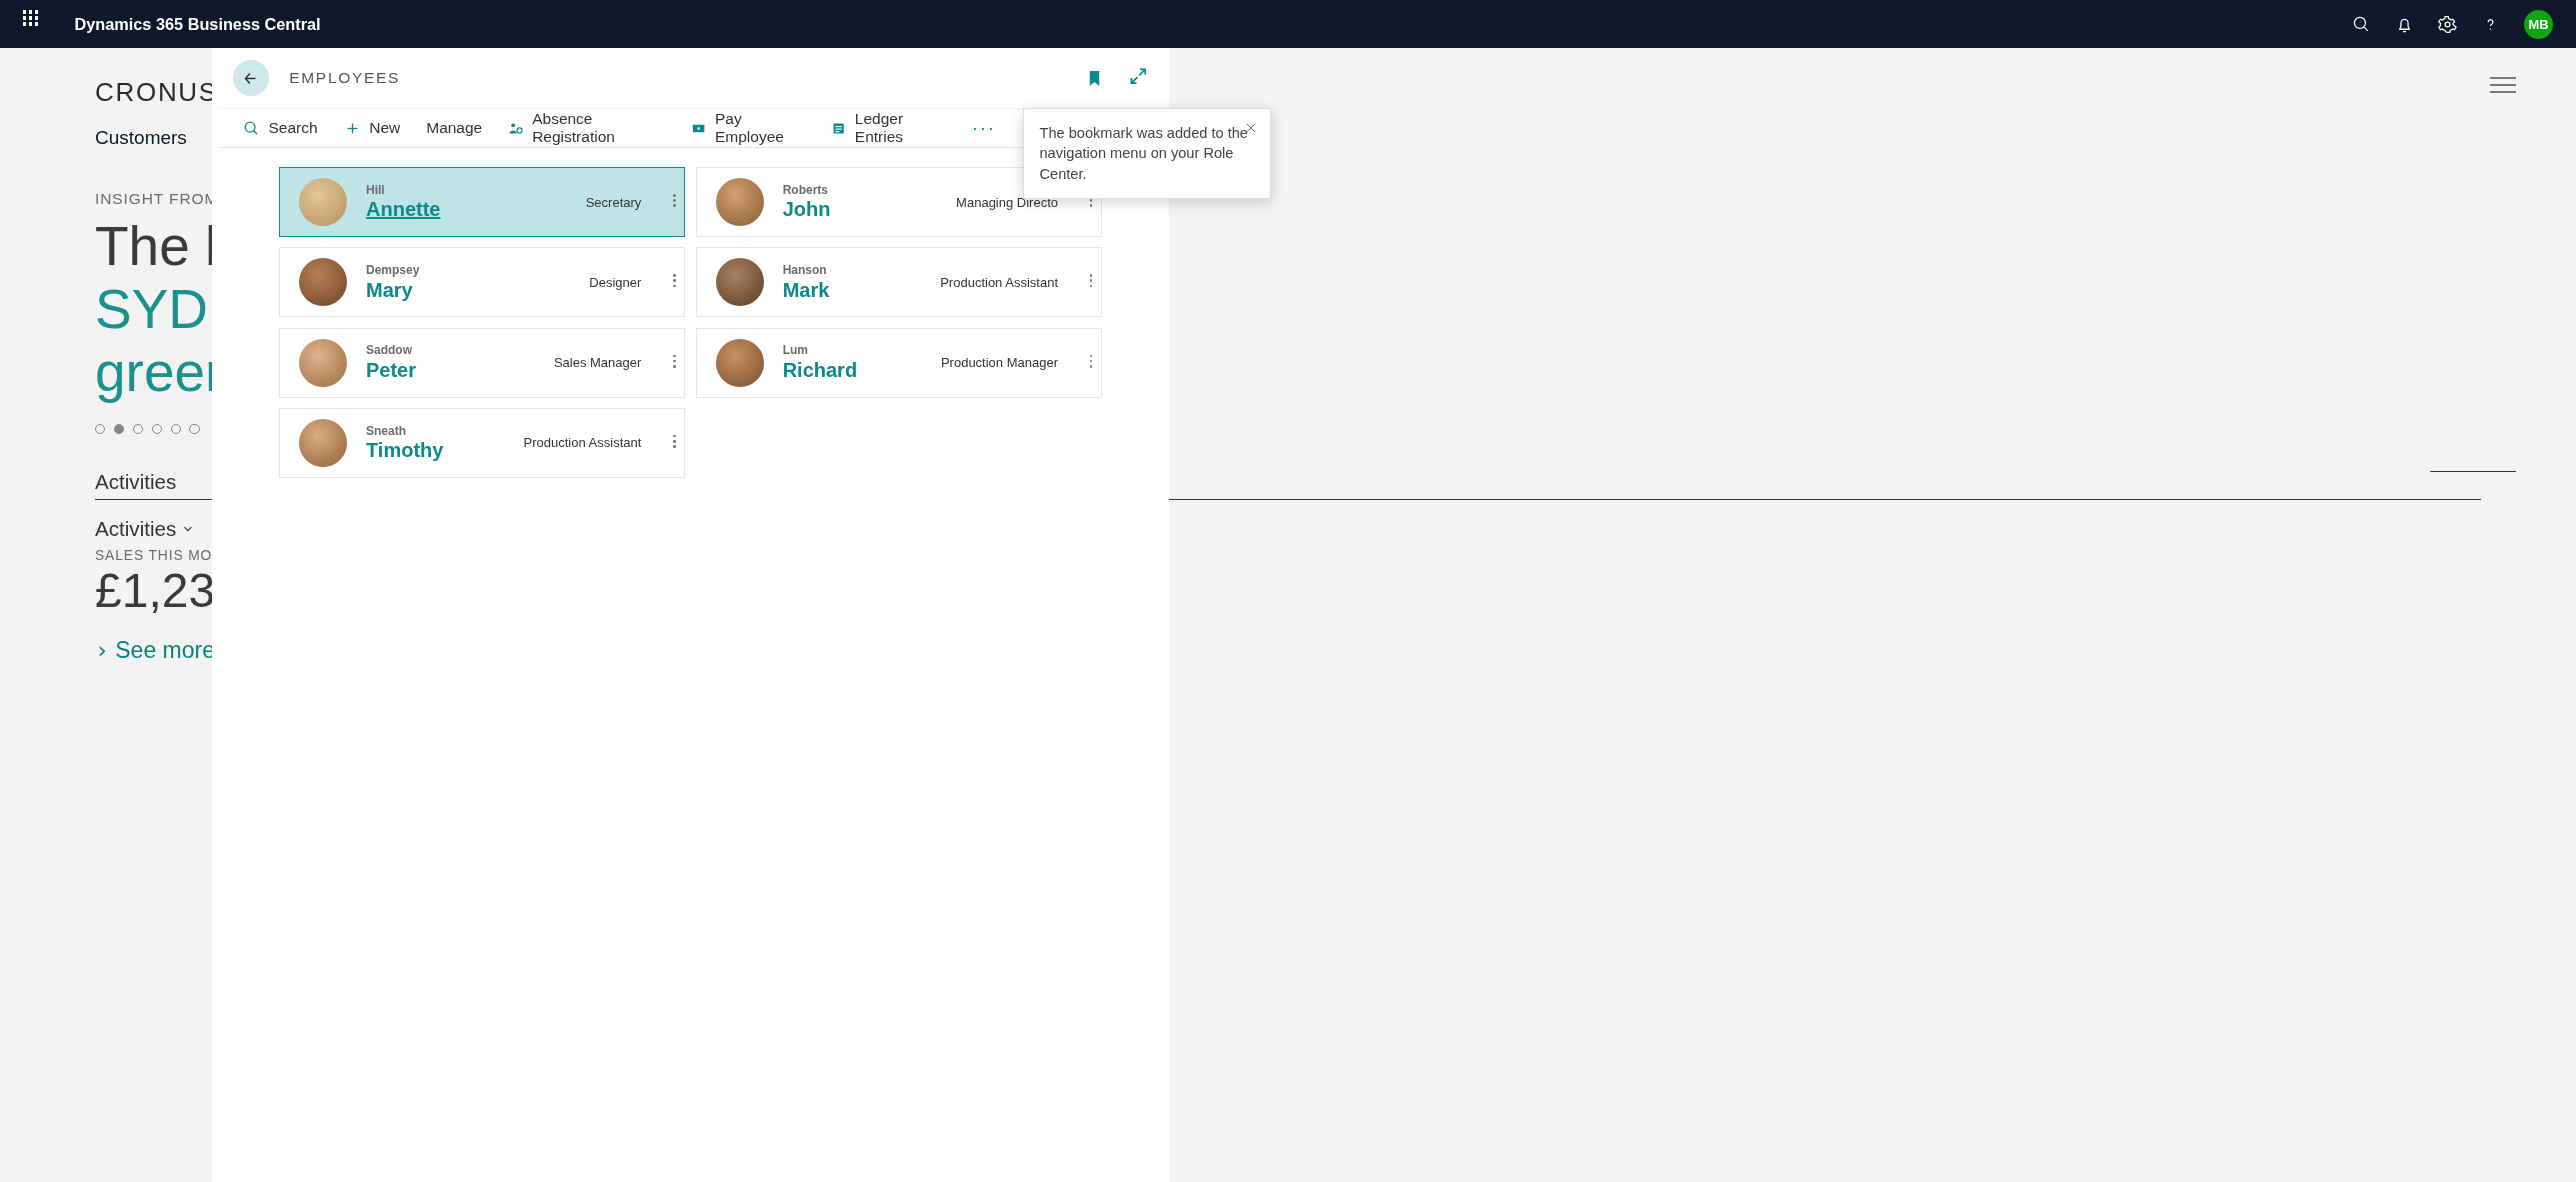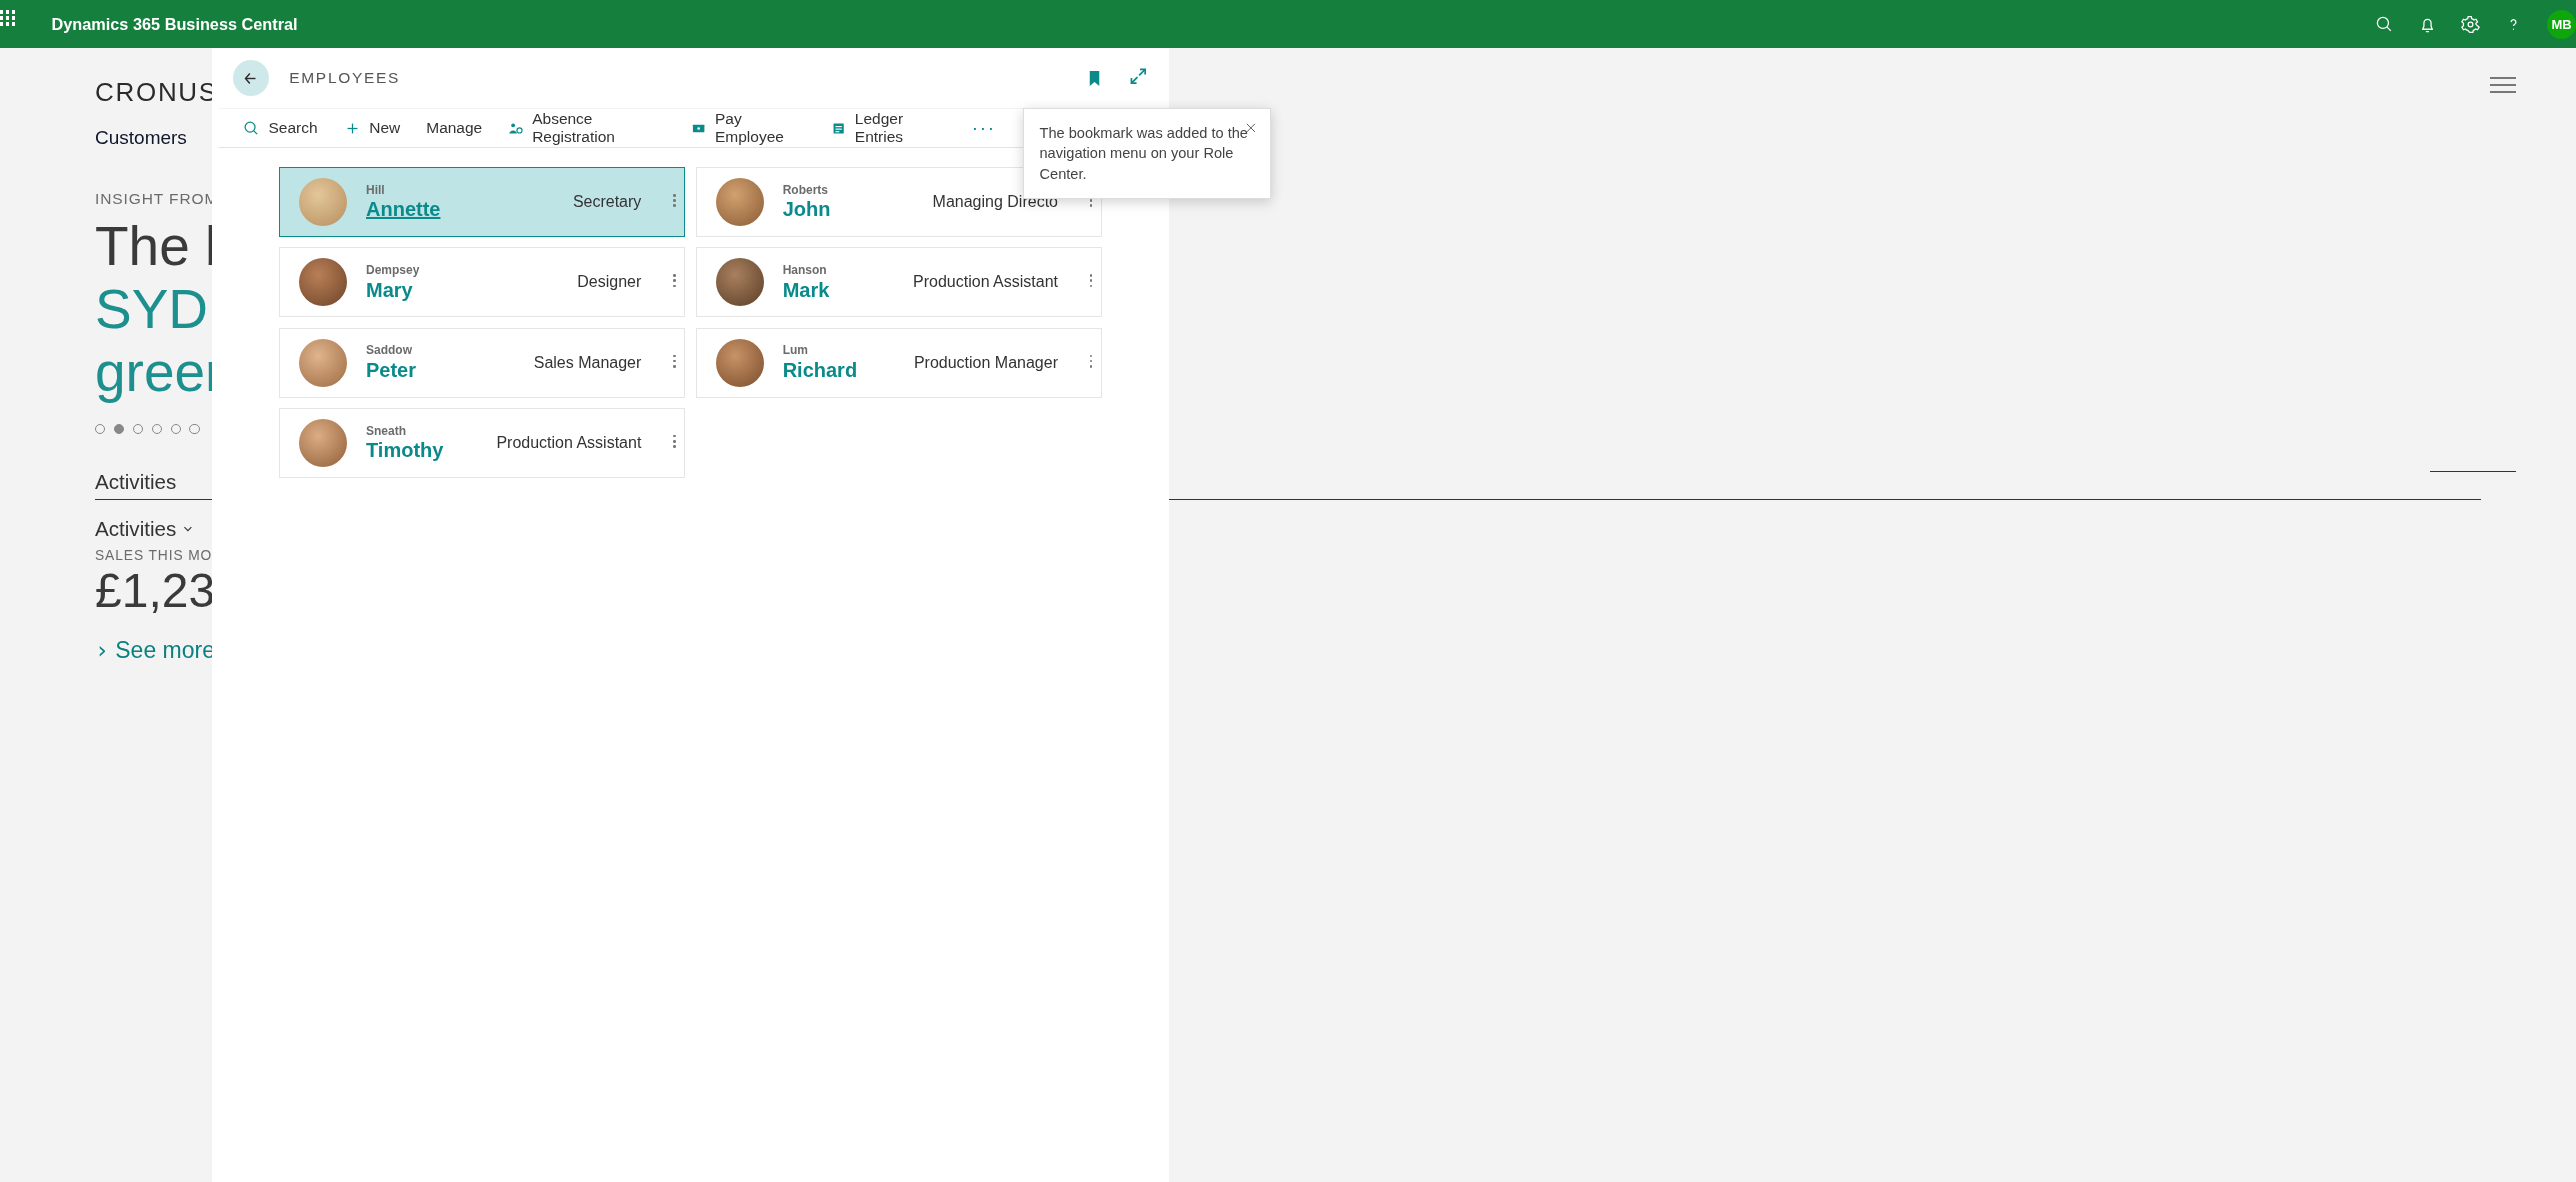--- a/index.html
+++ b/index.html
@@ -1,19 +1,19 @@
 <!DOCTYPE html>
 <html style="font-size:13.8px"><head>
 <meta charset="utf-8">
 <style>
   * { box-sizing: border-box; margin: 0; padding: 0; font-family: "Segoe UI", Arial, sans-serif; }
   body { background: #f3f3f3; width: 2576px; height: 1183px; overflow: hidden; position: relative; }
 
   
-  .topbar { background: #15803d; height: 48px; display: flex; align-items: center; color: #fff; padding: 0 0; }
+  .topbar { background: #0f172a; height: 48px; display: flex; align-items: center; color: #fff; padding: 0 23px; }
   .waffle { width: 27.5px; height: 27.5px; display: grid; grid-template-columns: repeat(3,3.4px); grid-template-rows: repeat(3,3.4px); gap: 2.6px; margin-right: 24px; cursor:pointer;}
   .waffle span { background:#fff; width:3.4px; height:3.4px; }
   .prod-name { font-size: 16.3px; font-weight: 600; }
   .topbar-right { margin-left: auto; display:flex; align-items:center; gap: 24px; }
   .tb-icon { width: 19px; height:19px; stroke:#fff; fill:none; stroke-width:1.6; cursor:pointer;}
   .avatar-badge { width:29px; height:29px; border-radius:50%; background:#0da60d; color:#fff; display:flex; align-items:center; justify-content:center; font-size:13px; font-weight:600; cursor:pointer;}
 
   
   .behind { position:absolute; top:48px; left:0; right:0; bottom:0; background:#f3f3f3; padding: 29px 95px; }
   .company { font-size:26px; letter-spacing:1.7px; color:#2b2b2b; font-weight:500;}
@@ -59,21 +59,21 @@
 
   
   .grid { padding:19px 67px; display:grid; grid-template-columns: 1fr 1fr; gap:10.3px 10.3px;}
   .card { background:#fff; border:0.9px solid #e5e5e5; height:70px; display:flex; align-items:center; padding:0 19px; gap:19px; position:relative; cursor:pointer;}
   .card.selected { background:#bfe4e6; border:1.7px solid #0a8a8a;}
   .avatar { width:48px; height:48px; border-radius:50%; background:#cfd6d8; flex-shrink:0;}
   .name-col { display:flex; flex-direction:column; gap:1.7px;font-weight:bold;}
   .surname { font-size:12px; color:#6b6b6b;}
   .firstname { font-size:20px; color:#0a8a8a;}
   .card.selected .firstname { text-decoration:underline;}
-  .role { margin-left:auto; font-size:16px; color:#333; margin-right:24px;}
+  .role { margin-left:auto; font-size:13px; color:#333; margin-right:24px;}
   .card-more { position:absolute; right:8.6px; top:26px; display:flex; flex-direction:column; gap:2.6px; cursor:pointer;}
   .card-more span { width:2.6px; height:2.6px; background:#777; border-radius:50%;}
 
   
   .toast { position:absolute; top:108px; left:1023px; width:248px; background:#fff; border:0.9px solid #ddd; box-shadow:0 3.4px 12px rgba(0,0,0,0.18); padding:13.8px 15.5px; font-size:14.6px; color:#444; line-height:1.4; z-index:20;}
   .toast .close { position:absolute; top:10.3px; right:12px; cursor:pointer;}
   .toast .close svg { width:13.8px; height:13.8px; stroke:#444; stroke-width:1.5;}
 
   
   .av1{background:radial-gradient(circle at 40% 35%, #e3c79a 0%, #b78e5d 100%);}

